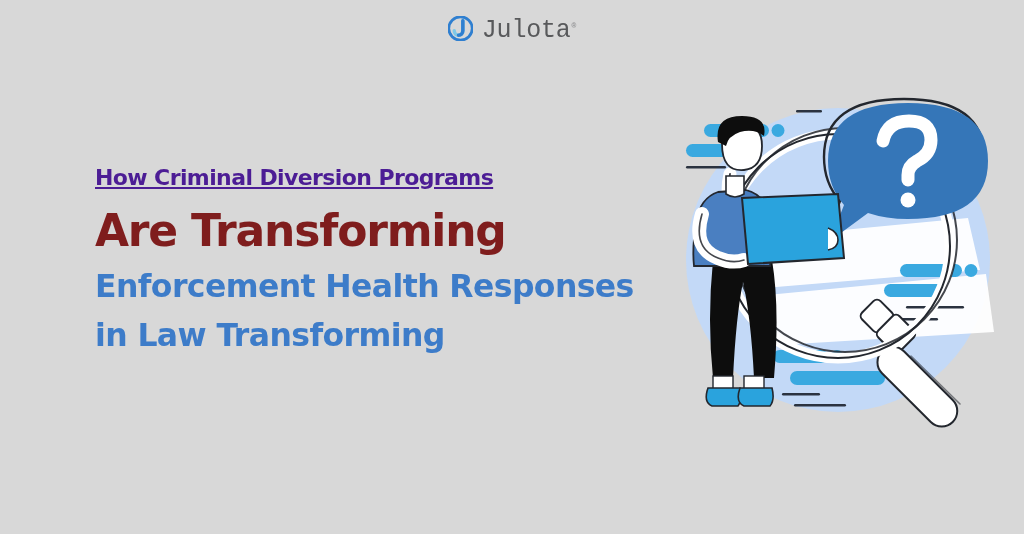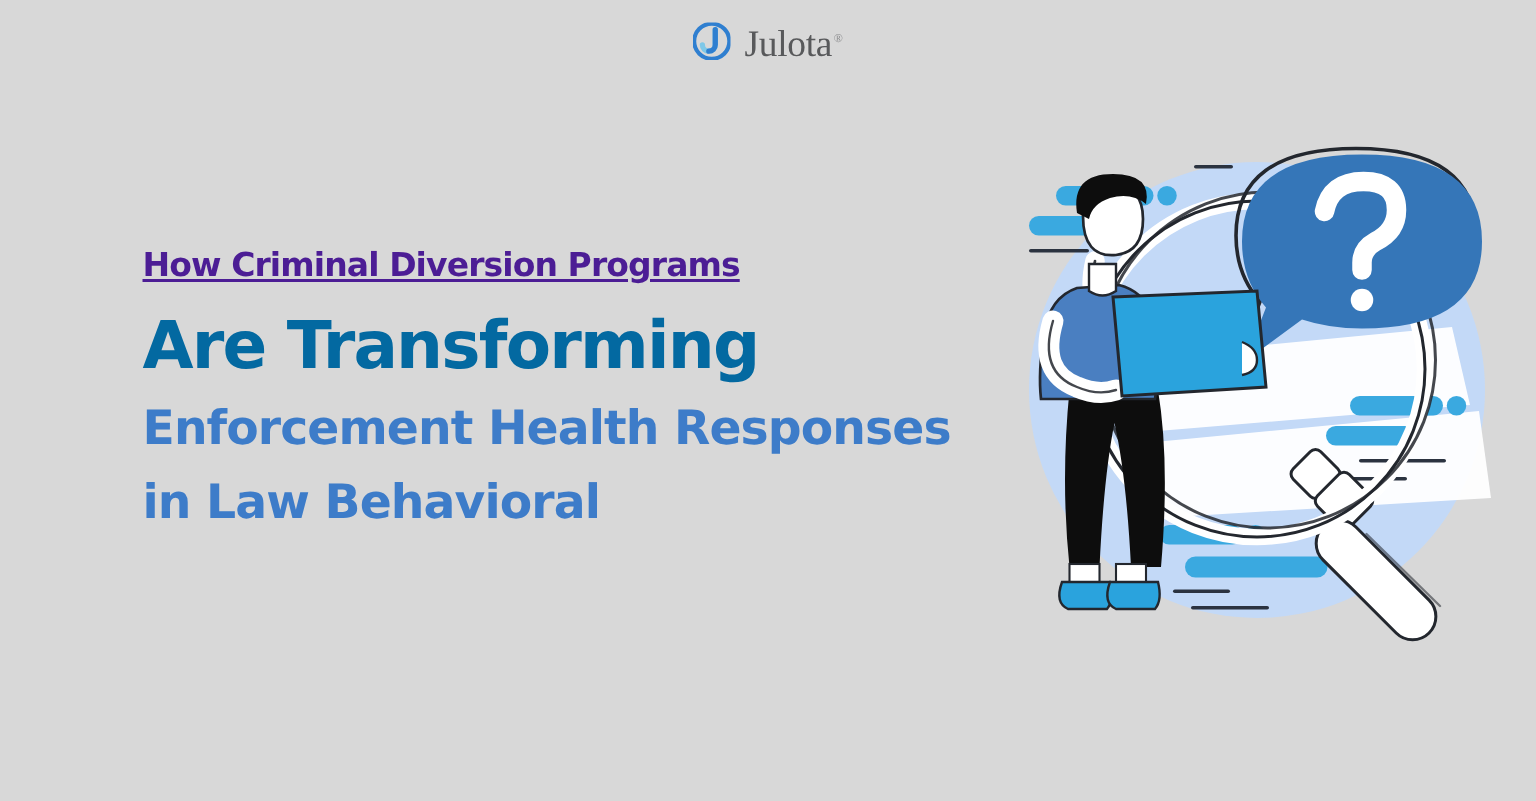--- a/index.html
+++ b/index.html
@@ -12,36 +12,36 @@
   .stage{position:absolute;inset:0;}
 
   
   .brand{
     position:absolute;left:0;right:0;top:13px;
     display:flex;align-items:center;justify-content:center;gap:9px;
   }
   .brand-mark{width:25px;height:25px;display:block;}
   .brand-word{
     font-size:25px;line-height:25px;color:#58595b;
-    font-family:Liberation Serif, serif;
+    font-family:Liberation Mono, monospace;
     letter-spacing:-0.2px;position:relative;font-weight:400;
   }
   .brand-tm{
     font-size:8px;vertical-align:super;color:#8b8c8e;margin-left:1px;
   }
 
   
   .headline{
     position:absolute;left:95px;top:155px;width:570px;
     font-family:"DejaVu Sans", sans-serif;
     font-weight:bold;letter-spacing:-0.6px;
   }
   .hl{display:block;white-space:nowrap;}
   .hl-1{font-size:22px;line-height:46px;color:#4c1d95;text-decoration:underline;}
-  .hl-2{font-size:44px;line-height:59px;color:#0369a1;letter-spacing:-1.2px;}
+  .hl-2{font-size:44px;line-height:59px;color:#7f1d1d;letter-spacing:-1.2px;}
   .hl-3{font-size:31.5px;line-height:52px;color:#3d7cc9;}
   .hl-4{font-size:31.5px;line-height:47px;color:#3d7cc9;}
 
   
   .art{position:absolute;left:668px;top:88px;width:344px;height:344px;}
   .art svg{display:block;width:344px;height:344px;}
 </style>
 </head>
 <body>
 
@@ -55,21 +55,21 @@
     </svg>
     <div class="brand-word">
       <span>Julota</span><span class="brand-tm">®</span>
     </div>
   </div>
 
   <div class="headline">
     <span class="hl hl-1">How Criminal Diversion Programs</span>
     <span class="hl hl-2">Are Transforming</span>
     <span class="hl hl-3">Enforcement Health Responses</span>
-    <span class="hl hl-4">in Law Behavioral</span>
+    <span class="hl hl-4">in Law Transforming</span>
   </div>
 
   <div class="art">
     <svg viewBox="0 0 344 344" aria-hidden="true">
 
       <circle cx="170" cy="172" r="152" fill="#c3d9f7"></circle>
 
       <g>
         <path d="M92 150 L300 130 L312 182 L96 200 Z" fill="#ffffff" opacity="0.95"></path>
         <path d="M88 208 L318 186 L326 244 L92 258 Z" fill="#ffffff" opacity="0.95"></path>

